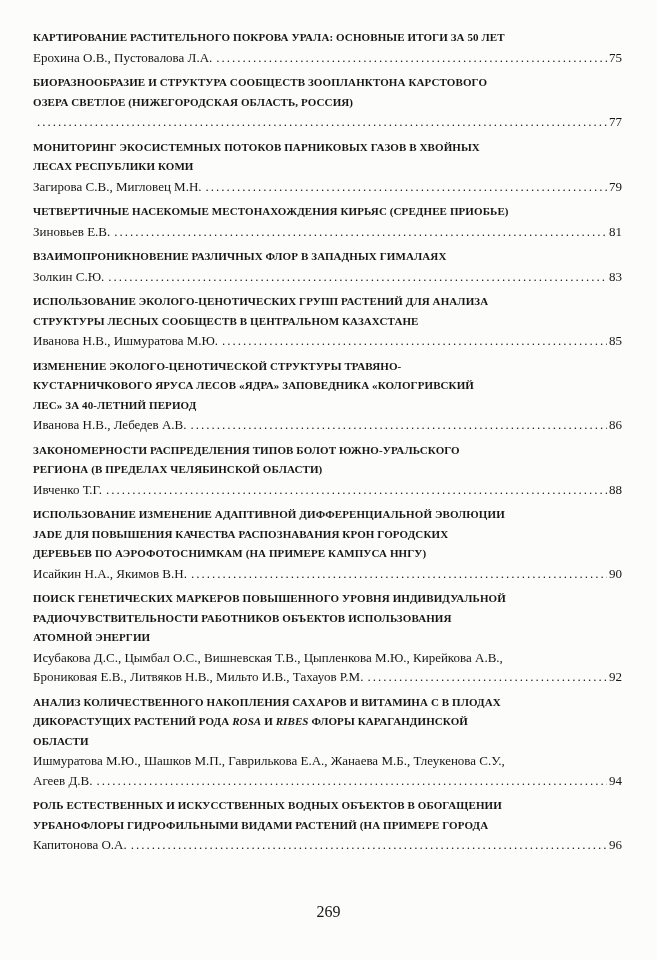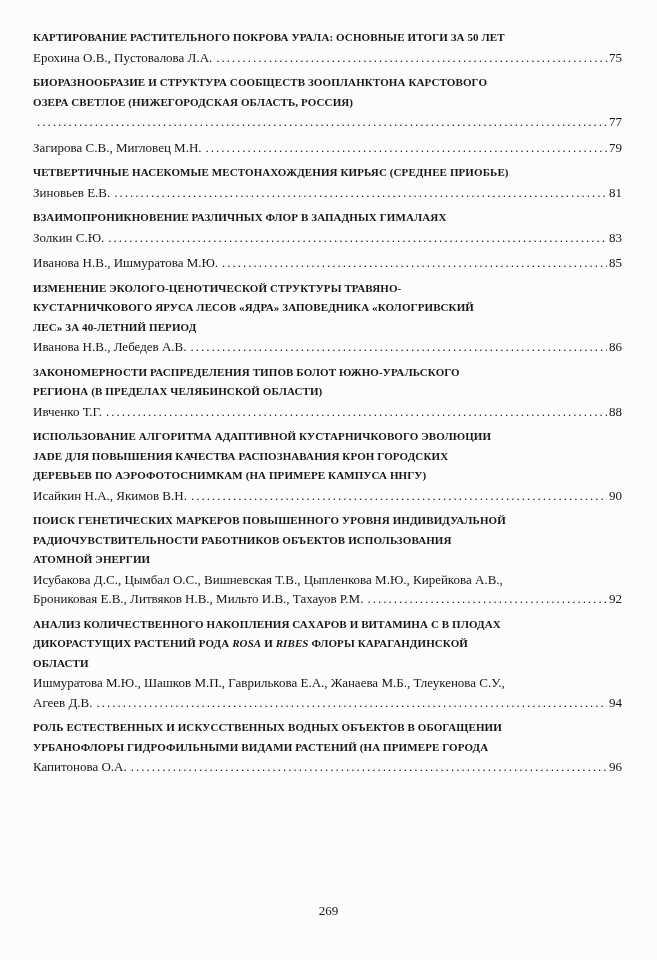--- a/index.html
+++ b/index.html
@@ -56,21 +56,21 @@
   .pnum {
     white-space: nowrap;
     text-align: right;
   }
   .footer {
     position: absolute;
     top: 903px;
     left: 0;
     width: 100%;
     text-align: center;
-    font-size: 13px;
+    font-size: 16px;
   }
 </style>
 </head>
 <body>
 
 <div class="content">
   <div class="entry">
     <div class="title"><span>КАРТИРОВАНИЕ РАСТИТЕЛЬНОГО ПОКРОВА УРАЛА: ОСНОВНЫЕ ИТОГИ ЗА 50 ЛЕТ</span></div>
     <div></div>
     <div class="arow">
@@ -83,20 +83,21 @@
   <div class="entry">
     <div class="title"><span>БИОРАЗНООБРАЗИЕ И СТРУКТУРА СООБЩЕСТВ ЗООПЛАНКТОНА КАРСТОВОГО</span><br><span>ОЗЕРА СВЕТЛОЕ (НИЖЕГОРОДСКАЯ ОБЛАСТЬ, РОССИЯ)</span></div>
     <div></div>
     <div class="arow">
       <span class="dots">............................................................................................................................................................................................................................................................................................................</span>
       <span class="pnum">77</span>
     </div>
   </div>
 
   <div class="entry">
+    <div class="title"><span>МОНИТОРИНГ ЭКОСИСТЕМНЫХ ПОТОКОВ ПАРНИКОВЫХ ГАЗОВ В ХВОЙНЫХ</span><br><span>ЛЕСАХ РЕСПУБЛИКИ КОМИ</span></div>
     <div></div>
     <div class="arow">
       <span class="anames">Загирова С.В., Мигловец М.Н.</span>
       <span class="dots">............................................................................................................................................................................................................................................................................................................</span>
       <span class="pnum">79</span>
     </div>
   </div>
 
   <div class="entry">
     <div class="title"><span>ЧЕТВЕРТИЧНЫЕ НАСЕКОМЫЕ МЕСТОНАХОЖДЕНИЯ КИРЬЯС (СРЕДНЕЕ ПРИОБЬЕ)</span></div>
@@ -112,20 +113,21 @@
     <div class="title"><span>ВЗАИМОПРОНИКНОВЕНИЕ РАЗЛИЧНЫХ ФЛОР В ЗАПАДНЫХ ГИМАЛАЯХ</span></div>
     <div></div>
     <div class="arow">
       <span class="anames">Золкин С.Ю.</span>
       <span class="dots">............................................................................................................................................................................................................................................................................................................</span>
       <span class="pnum">83</span>
     </div>
   </div>
 
   <div class="entry">
+    <div class="title"><span>ИСПОЛЬЗОВАНИЕ ЭКОЛОГО-ЦЕНОТИЧЕСКИХ ГРУПП РАСТЕНИЙ ДЛЯ АНАЛИЗА</span><br><span>СТРУКТУРЫ ЛЕСНЫХ СООБЩЕСТВ В ЦЕНТРАЛЬНОМ КАЗАХСТАНЕ</span></div>
     <div></div>
     <div class="arow">
       <span class="anames">Иванова Н.В., Ишмуратова М.Ю.</span>
       <span class="dots">............................................................................................................................................................................................................................................................................................................</span>
       <span class="pnum">85</span>
     </div>
   </div>
 
   <div class="entry">
     <div class="title"><span>ИЗМЕНЕНИЕ ЭКОЛОГО-ЦЕНОТИЧЕСКОЙ СТРУКТУРЫ ТРАВЯНО-</span><br><span>КУСТАРНИЧКОВОГО ЯРУСА ЛЕСОВ «ЯДРА» ЗАПОВЕДНИКА «КОЛОГРИВСКИЙ</span><br><span>ЛЕС» ЗА 40-ЛЕТНИЙ ПЕРИОД</span></div>
@@ -141,21 +143,21 @@
     <div class="title"><span>ЗАКОНОМЕРНОСТИ РАСПРЕДЕЛЕНИЯ ТИПОВ БОЛОТ ЮЖНО-УРАЛЬСКОГО</span><br><span>РЕГИОНА (В ПРЕДЕЛАХ ЧЕЛЯБИНСКОЙ ОБЛАСТИ)</span></div>
     <div></div>
     <div class="arow">
       <span class="anames">Ивченко Т.Г.</span>
       <span class="dots">............................................................................................................................................................................................................................................................................................................</span>
       <span class="pnum">88</span>
     </div>
   </div>
 
   <div class="entry">
-    <div class="title"><span>ИСПОЛЬЗОВАНИЕ АЛГОРИТМА АДАПТИВНОЙ КУСТАРНИЧКОВОГО ЭВОЛЮЦИИ</span><br><span>JADE ДЛЯ ПОВЫШЕНИЯ КАЧЕСТВА РАСПОЗНАВАНИЯ КРОН ГОРОДСКИХ</span><br><span>ДЕРЕВЬЕВ ПО АЭРОФОТОСНИМКАМ (НА ПРИМЕРЕ КАМПУСА ННГУ)</span></div>
+    <div class="title"><span>ИСПОЛЬЗОВАНИЕ ИЗМЕНЕНИЕ АДАПТИВНОЙ ДИФФЕРЕНЦИАЛЬНОЙ ЭВОЛЮЦИИ</span><br><span>JADE ДЛЯ ПОВЫШЕНИЯ КАЧЕСТВА РАСПОЗНАВАНИЯ КРОН ГОРОДСКИХ</span><br><span>ДЕРЕВЬЕВ ПО АЭРОФОТОСНИМКАМ (НА ПРИМЕРЕ КАМПУСА ННГУ)</span></div>
     <div></div>
     <div class="arow">
       <span class="anames">Исайкин Н.А., Якимов В.Н.</span>
       <span class="dots">............................................................................................................................................................................................................................................................................................................</span>
       <span class="pnum">90</span>
     </div>
   </div>
 
   <div class="entry">
     <div class="title"><span>ПОИСК ГЕНЕТИЧЕСКИХ МАРКЕРОВ ПОВЫШЕННОГО УРОВНЯ ИНДИВИДУАЛЬНОЙ</span><br><span>РАДИОЧУВСТВИТЕЛЬНОСТИ РАБОТНИКОВ ОБЪЕКТОВ ИСПОЛЬЗОВАНИЯ</span><br><span>АТОМНОЙ ЭНЕРГИИ</span></div>

